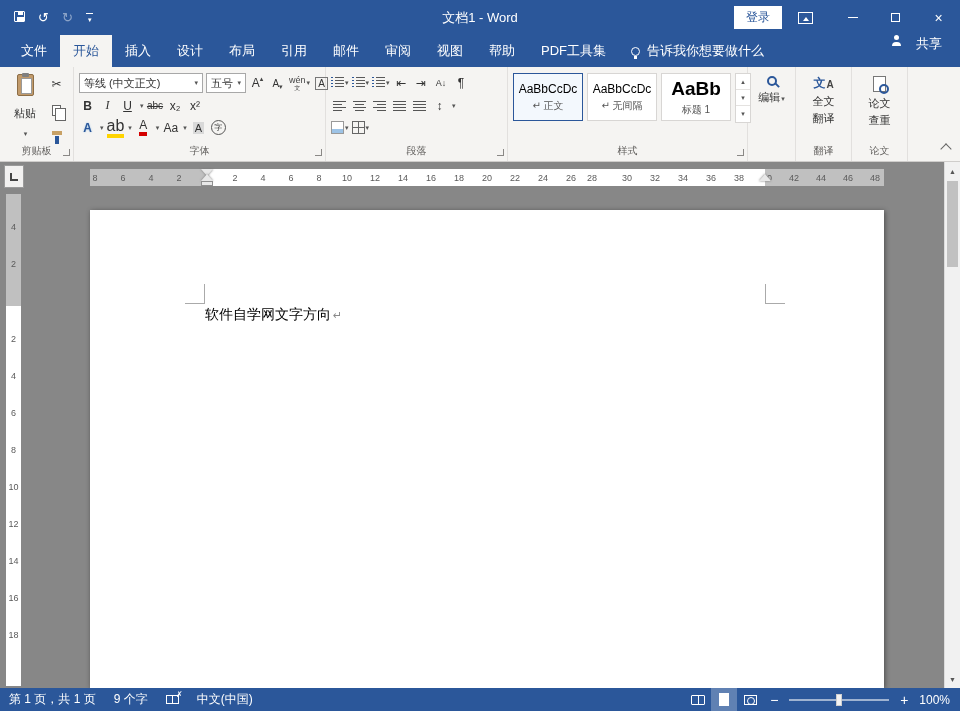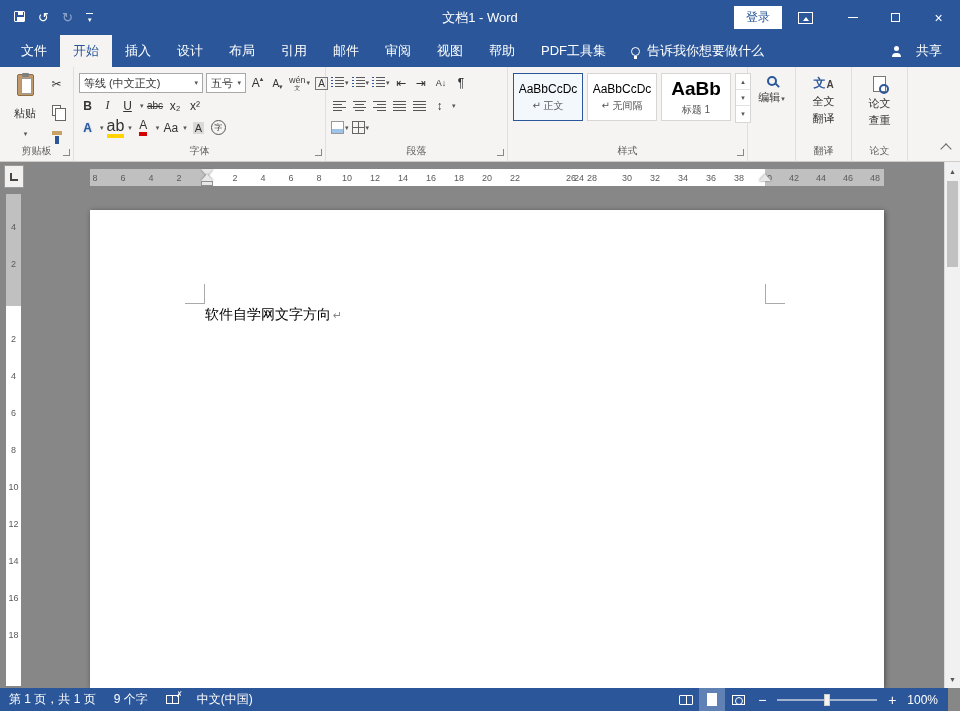--- a/index.html
+++ b/index.html
@@ -26,21 +26,21 @@
   .ic-min{width:10px;height:1px;background:#fff}
   .ic-max{width:9px;height:9px;border:1px solid #fff}
 
   
   #tabbar{position:absolute;top:35px;left:0;right:0;height:32px;background:#2b579a;color:#fff;display:flex;align-items:stretch;padding-left:8px;font-size:13px}
   .tab{display:flex;align-items:center;padding:0 13px;cursor:default}
   .tab.active{background:#f5f4f2;color:#2b579a}
   .tellme{display:flex;align-items:center;gap:7px;padding:0 12px}
   .bulb{width:9px;height:9px;border:1px solid #fff;border-radius:50%;position:relative;display:inline-block}
   .bulb:after{content:"";position:absolute;left:2px;bottom:-4px;width:3px;height:3px;background:#fff}
-  .share{margin-left:auto;display:flex;align-items:center;gap:14px;padding:0 18px}
+  .share{margin-left:auto;display:flex;align-items:flex-start;gap:14px;padding:0 18px}
   .person{width:11px;height:11px;position:relative;display:inline-block}
   .person:before{content:"";position:absolute;top:0;left:3px;width:5px;height:5px;border-radius:50%;background:#fff}
   .person:after{content:"";position:absolute;bottom:0;left:1px;width:9px;height:4px;border-radius:4px 4px 0 0;background:#fff}
 
   
   #ribbon{position:absolute;top:67px;left:0;right:0;height:95px;background:#f5f4f2;border-bottom:1px solid #cfcdcb;display:flex}
   .rgroup{position:relative;height:100%;border-right:1px solid #e2e0de;flex:0 0 auto}
   .glabel{position:absolute;bottom:3px;left:0;right:0;text-align:center;font-size:10px;color:#605e5c}
   .launcher{position:absolute;right:3px;bottom:5px;width:7px;height:7px;border-right:1px solid #8a8886;border-bottom:1px solid #8a8886}
   .frow{position:absolute;left:5px;display:flex;align-items:center;gap:3px}
@@ -135,21 +135,21 @@
   .wm-t{font-size:30px;font-weight:bold;letter-spacing:1px;line-height:1.2}
   .wm-u{font-size:13px;font-weight:bold;letter-spacing:1.5px;margin-top:1px}
 
   
   #vscroll{position:absolute;right:0;top:162px;width:16px;height:526px;background:#f1f1f1;border-left:1px solid #dcdcdc}
   .sarr{position:absolute;left:0;width:15px;height:16px;display:flex;align-items:center;justify-content:center;font-size:7px;color:#555}
   .sarr.up{top:1px}.sarr.dn{bottom:1px}
   .sthumb{position:absolute;left:2px;top:19px;width:11px;height:86px;background:#c1c1c1}
 
   
-  #statusbar{position:absolute;left:0;right:12px;bottom:0;height:23px;background:#2b579a;color:#fff;display:flex;align-items:center;font-size:12px}
+  #statusbar{position:absolute;left:0;right:0;bottom:0;height:23px;background:#2b579a;color:#fff;display:flex;align-items:center;font-size:12px}
   .sb-item{padding:0 9px;display:flex;align-items:center;gap:5px;height:100%}
   .sb-right{margin-left:auto;display:flex;align-items:center;height:100%}
   .ic-book{width:13px;height:9px;border:1px solid #fff;position:relative;display:inline-block}
   .ic-book:before{content:"";position:absolute;left:50%;top:0;bottom:0;width:1px;background:#fff}
   .ic-book .bx{position:absolute;right:-5px;top:-6px;font-size:8px;color:#fff}
   .vbtn{width:26px;height:23px;display:flex;align-items:center;justify-content:center}
   .vbtn.active{background:rgba(255,255,255,.25)}
   .ic-read{width:14px;height:10px;border:1px solid #fff;border-radius:1px;position:relative;display:inline-block}
   .ic-read:before{content:"";position:absolute;left:50%;top:-1px;bottom:-1px;width:1px;background:#fff}
   .ic-print{width:10px;height:13px;background:#fff;display:inline-block}
@@ -421,21 +421,21 @@
           <span class="rnum" style="left: 173px; top: 50%;">4</span>
           <span class="rnum" style="left: 201px; top: 50%;">6</span>
           <span class="rnum" style="left: 229px; top: 50%;">8</span>
           <span class="rnum" style="left: 257px; top: 50%;">10</span>
           <span class="rnum" style="left: 285px; top: 50%;">12</span>
           <span class="rnum" style="left: 313px; top: 50%;">14</span>
           <span class="rnum" style="left: 341px; top: 50%;">16</span>
           <span class="rnum" style="left: 369px; top: 50%;">18</span>
           <span class="rnum" style="left: 397px; top: 50%;">20</span>
           <span class="rnum" style="left: 425px; top: 50%;">22</span>
-          <span class="rnum" style="left: 453px; top: 50%; margin-left: 36px;">24</span>
+          <span class="rnum" style="left: 453px; top: 50%;">24</span>
           <span class="rnum" style="left: 481px; top: 50%;">26</span>
           <span class="rnum" style="left: 502px; top: 50%;">28</span>
           <span class="rnum" style="left: 537px; top: 50%;">30</span>
           <span class="rnum" style="left: 565px; top: 50%;">32</span>
           <span class="rnum" style="left: 593px; top: 50%;">34</span>
           <span class="rnum" style="left: 621px; top: 50%;">36</span>
           <span class="rnum" style="left: 649px; top: 50%;">38</span>
         </div>
       <div class="numhost">
           <span class="rnum" style="left: 677px; top: 50%;">40</span>

